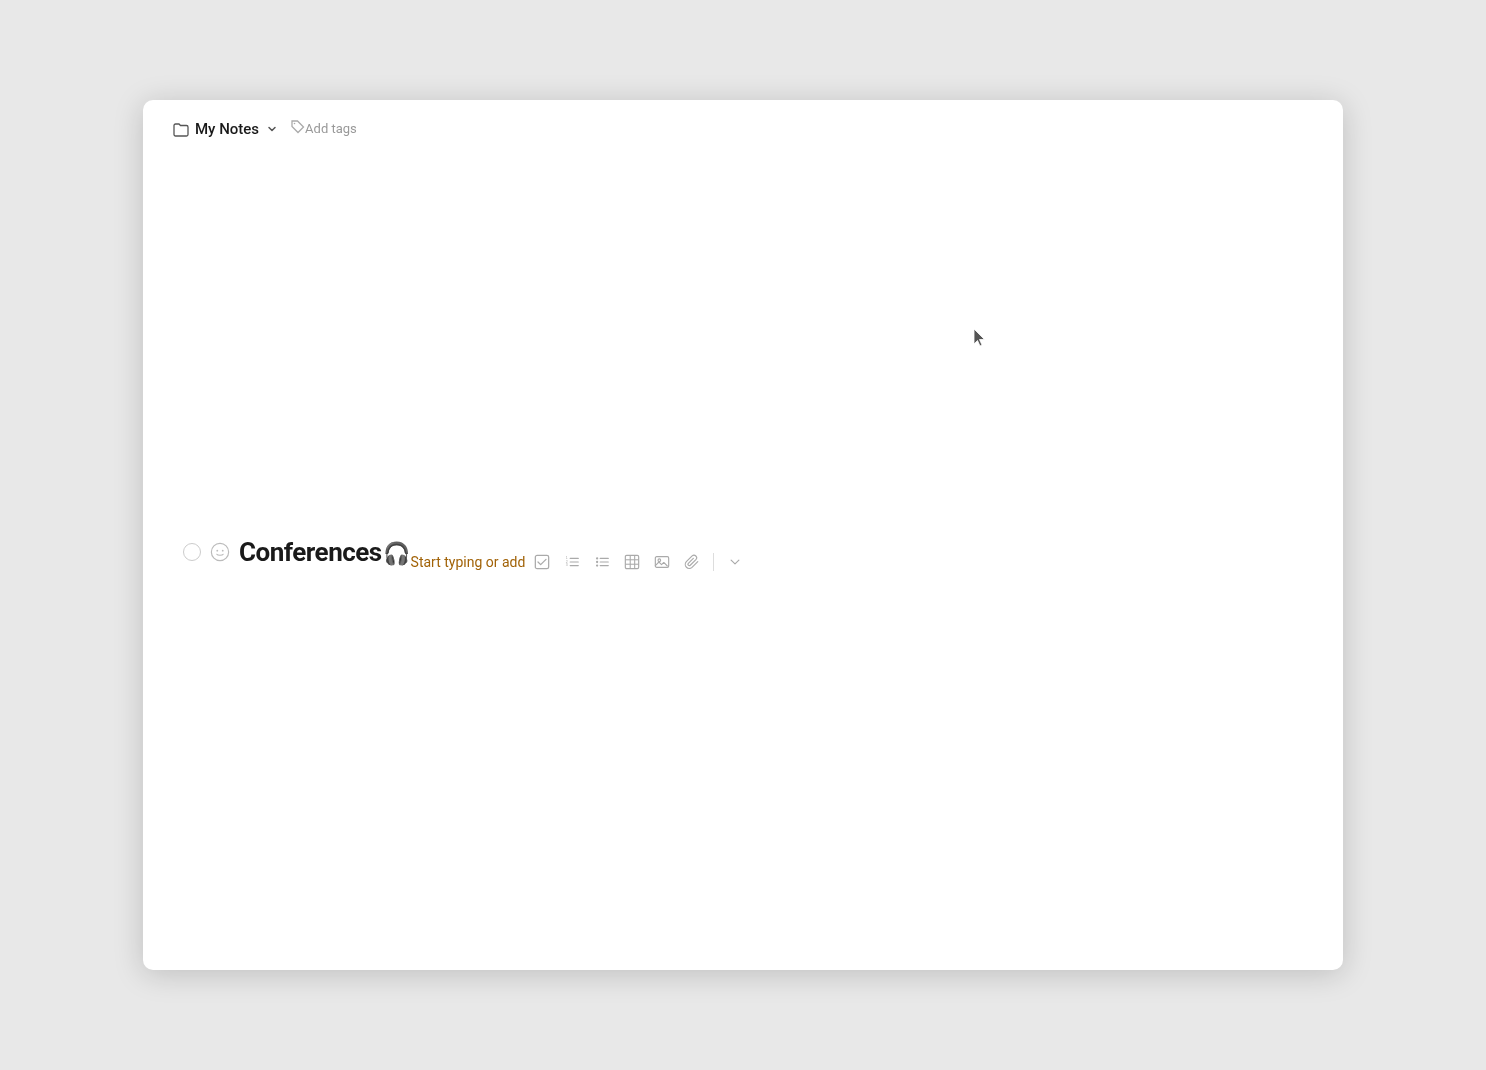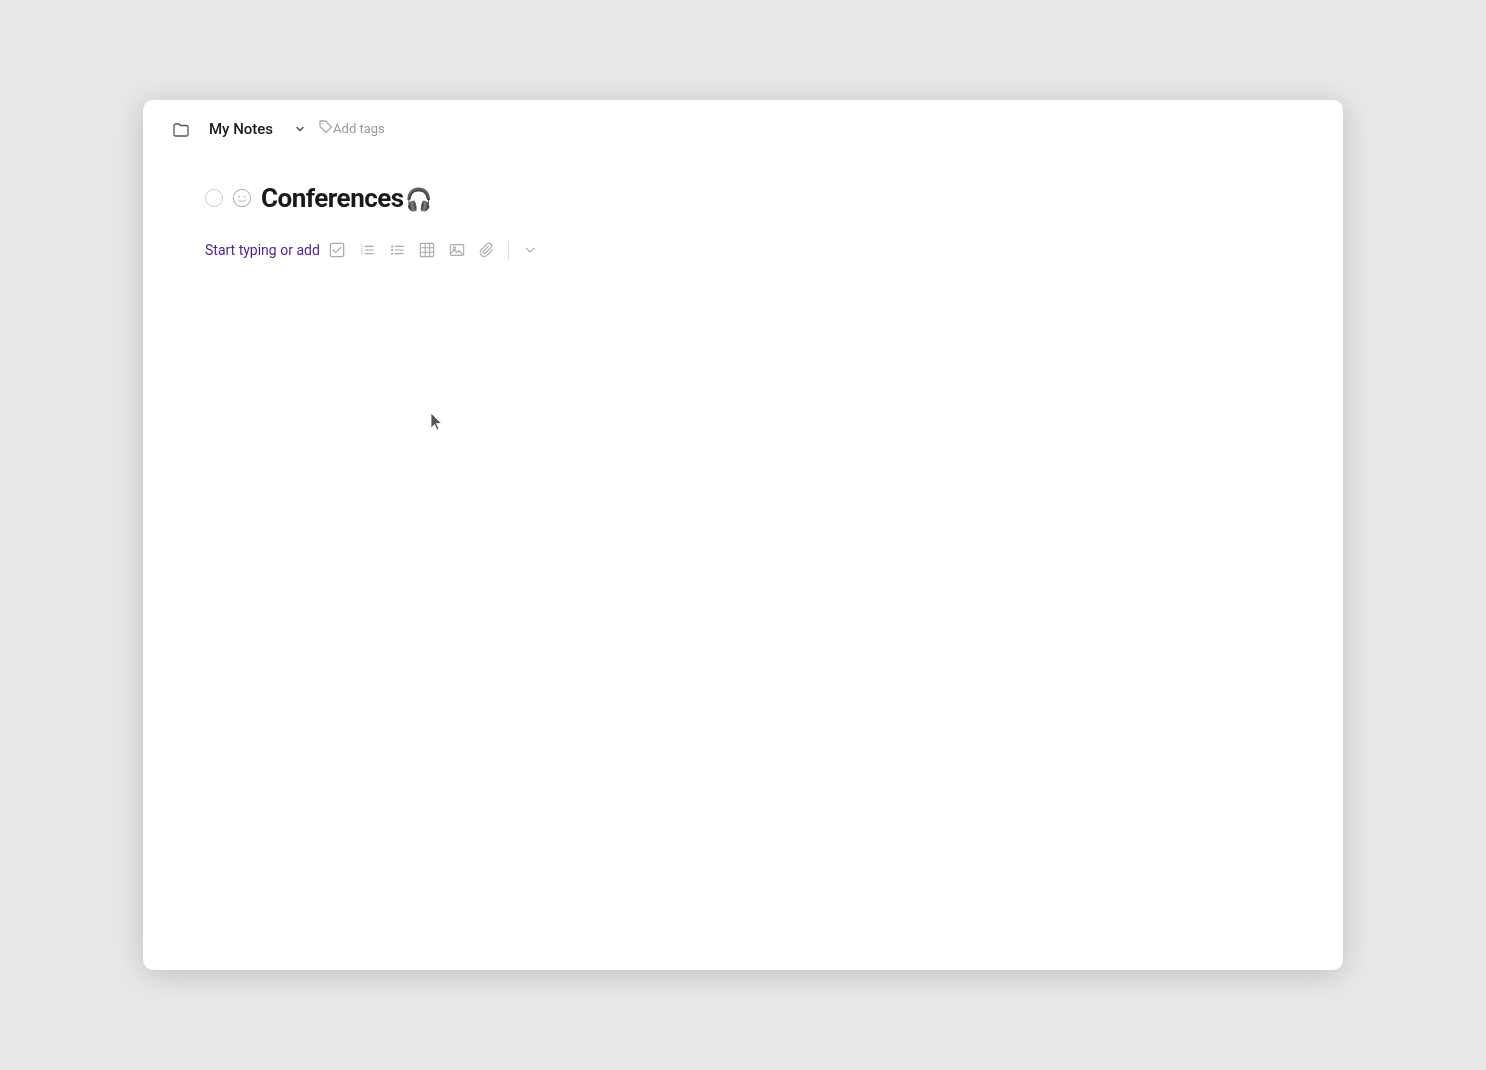--- a/index.html
+++ b/index.html
@@ -35,21 +35,21 @@
       align-items: center;
       padding: 18px 30px 14px 30px;
       gap: 8px;
       border-bottom: none;
       flex-shrink: 0;
     }
 
     .breadcrumb-folder {
       display: flex;
       align-items: center;
-      gap: 20px;
+      gap: 6px;
       cursor: pointer;
     }
 
     .folder-icon {
       width: 16px;
       height: 14px;
       position: relative;
     }
 
     .folder-icon svg {
@@ -86,22 +86,22 @@
 
     .tag-icon svg {
       width: 14px;
       height: 14px;
     }
 
     
     .main-content {
       flex: 1;
       display: flex;
-      flex-direction: column;
-      padding: 30px 62px;
+      flex-direction: row;
+      padding: 30px 40px;
       overflow: auto;
     }
 
     
     .title-row {
       display: flex;
       align-items: center;
       gap: 8px;
       margin-bottom: 20px;
     }
@@ -142,21 +142,21 @@
     .toolbar-row {
       display: flex;
       align-items: center;
       gap: 4px;
       padding: 4px 0;
       color: #bbb;
       font-size: 13px;
     }
 
     .toolbar-placeholder {
-      color: #4c1d95;
+      color: #a16207;
       font-size: 14px;
     }
 
     .toolbar-icon-btn {
       width: 26px;
       height: 26px;
       display: flex;
       align-items: center;
       justify-content: center;
       cursor: pointer;

